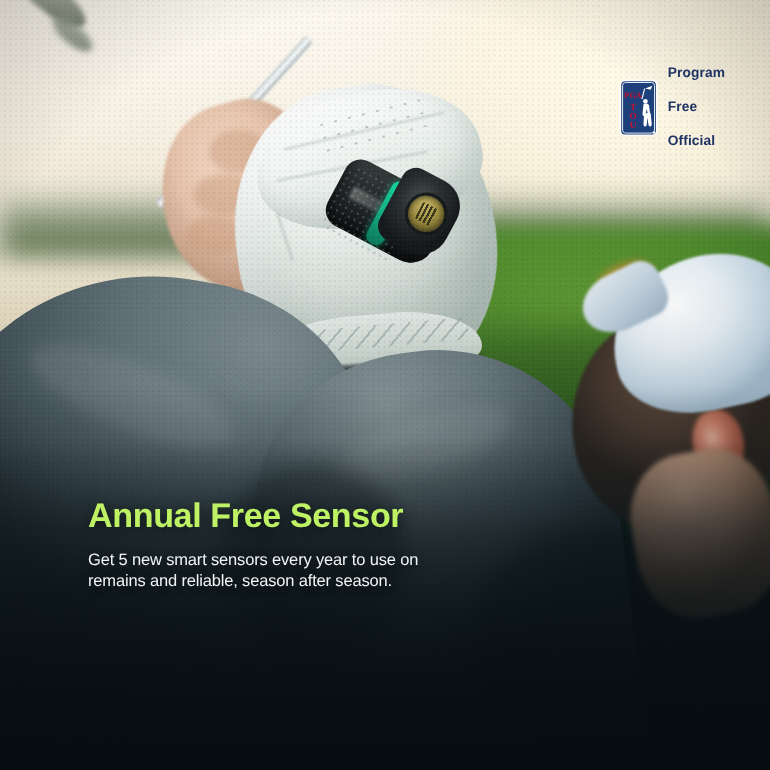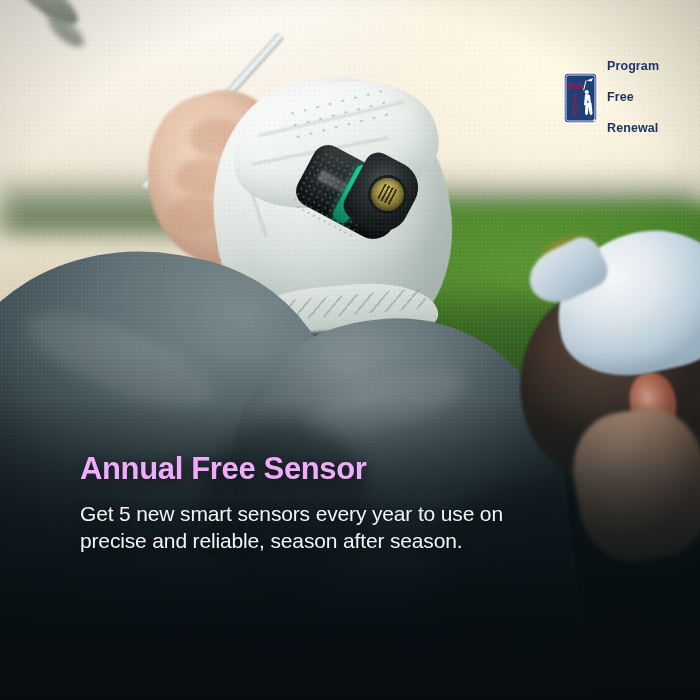--- a/index.html
+++ b/index.html
@@ -268,28 +268,28 @@
   .shield{ width:35px; height:52px; display:block; }
   .badge-text{
     color:#1f3464; font-size:12.5px; line-height:1.23; font-weight:600;
     letter-spacing:.1px; white-space:pre-line;
   }
   .badge-text span{ display:block; }
 
   
   .copy{ position:absolute; left:80px; top:452px; width:530px; }
   .headline{
-    color:#f0abfc; font-size:31px; font-weight:bold; line-height:1.12;
+    color:#bef264; font-size:31px; font-weight:bold; line-height:1.12;
     letter-spacing:-.35px;
     text-shadow:0 2px 12px rgba(0,0,0,.55);
   }
   .headline span{ display:block; }
   .body{
     margin-top:13px;
-    color:#f2f5f6; font-size:21px; line-height:1.31; letter-spacing:-.15px;
+    color:#f2f5f6; font-size:15px; line-height:1.31; letter-spacing:-.15px;
     text-shadow:0 1px 9px rgba(0,0,0,.55);
   }
   .body span{ display:block; }
 </style>
 </head>
 <body>
 
 <div class="stage">
 
   <div class="photo">
@@ -362,27 +362,27 @@
         <rect x="45" y="17" width="2" height="20" transform="rotate(14 46 17)"></rect>
         <circle cx="47.5" cy="40" r="4.2"></circle>
         <path d="M44 45 q6 -3 10 2 l2 16 q-1 4 -4 3 l-2 -12 l-3 12 q-3 2 -5 -1 Z"></path>
         <path d="M45 62 l-1 20 q0 4 3 4 q3 0 3 -4 l1 -12 l2 12 q0 4 3 4 q3 0 3 -4 l-2 -20 Z"></path>
       </g>
       <circle cx="63" cy="97" r="2.4" fill="#ffffff"></circle>
     </svg>
     <div class="badge-text">
       <span>Program</span>
       <span>Free</span>
-      <span>Renewal</span>
+      <span>Official</span>
     </div>
   </div>
 
   <div class="copy">
     <div class="headline">
       <span>Annual Free Sensor</span>
     </div>
     <div class="body">
       <span>Get 5 new smart sensors every year to use on</span>
-      <span>precise and reliable, season after season.</span>
+      <span>remains and reliable, season after season.</span>
     </div>
   </div>
 
 </div>
 
 </body></html>

